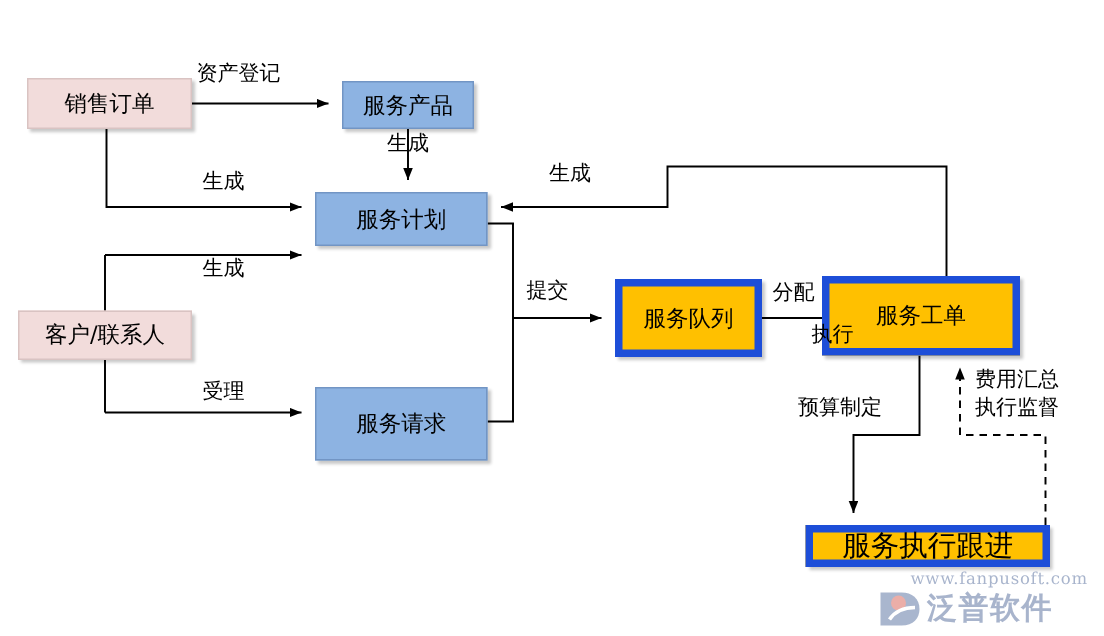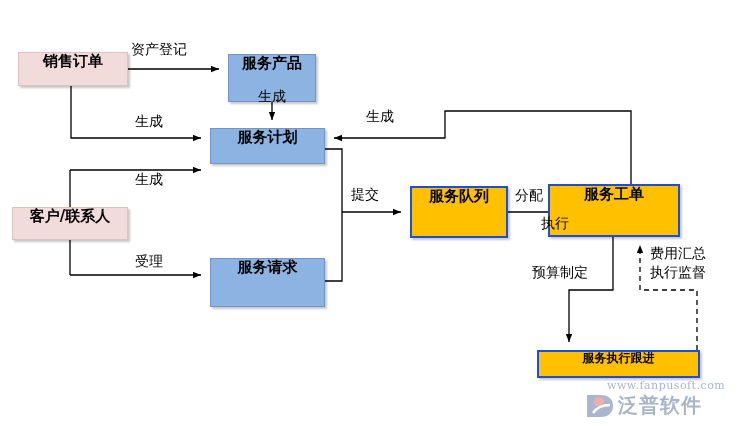--- a/index.html
+++ b/index.html
@@ -8,44 +8,43 @@
     background:#ffffff;
     font-family:"DejaVu Sans","Liberation Sans",sans-serif;
     overflow:hidden;position:relative;
   }
   #canvas{position:absolute;left:0;top:0;width:736px;height:424px;}
   svg.wires{position:absolute;left:0;top:0;width:736px;height:424px;}
 
   .node{
     position:absolute;
     box-sizing:border-box;
-    display:flex;justify-content:center;
+    display:flex;align-items:center;justify-content:center;
     text-align:center;
     font-size:15px;
     color:#000000;
     line-height:1.1;
     white-space:nowrap;
-    font-weight:bold;
   }
   .node.pink{
     background:#f2dcdb;
     border:1px solid #d9c3c2;
     box-shadow:2px 2px 2px rgba(0,0,0,0.22);
   }
   .node.blue{
     background:#8db3e2;
     border:1px solid #7295c4;
     box-shadow:2px 2px 2px rgba(0,0,0,0.22);
   }
   .node.orange{
     background:#ffc000;
-    border:2px solid #1d4ed8;
+    border:5px solid #1d4ed8;
     box-shadow:2px 2px 2px rgba(0,0,0,0.22);
   }
-  .node.orange.wide{font-size:12px;}
+  .node.orange.wide{font-size:19px;}
 
   .edge-label{
     position:absolute;
     font-size:14px;
     color:#000000;
     white-space:nowrap;
     line-height:1.15;
   }
 
   
@@ -105,21 +104,21 @@
 
     <path d="M613,237 L613,290 L569,290 L569,342" fill="none" stroke="#000" stroke-width="1.3" marker-end="url(#arrow)"></path>
 
     <path d="M697,350 L697,290 L640,290 L640,245" fill="none" stroke="#000" stroke-width="1.3" stroke-dasharray="5,4" marker-end="url(#arrow-d)"></path>
   </svg>
 
   <div class="node pink" style="left:18px;top:52px;width:110px;height:34px;">
     <span>销售订单</span>
   </div>
 
-  <div class="node blue" style="left:228px;top:54px;width:88px;height:48px;">
+  <div class="node blue" style="left:228px;top:54px;width:88px;height:32px;">
     <span>服务产品</span>
   </div>
 
   <div class="node blue" style="left:210px;top:128px;width:115px;height:36px;">
     <span>服务计划</span>
   </div>
 
   <div class="node pink" style="left:12px;top:207px;width:116px;height:33px;">
     <span>客户/联系人</span>
   </div>

